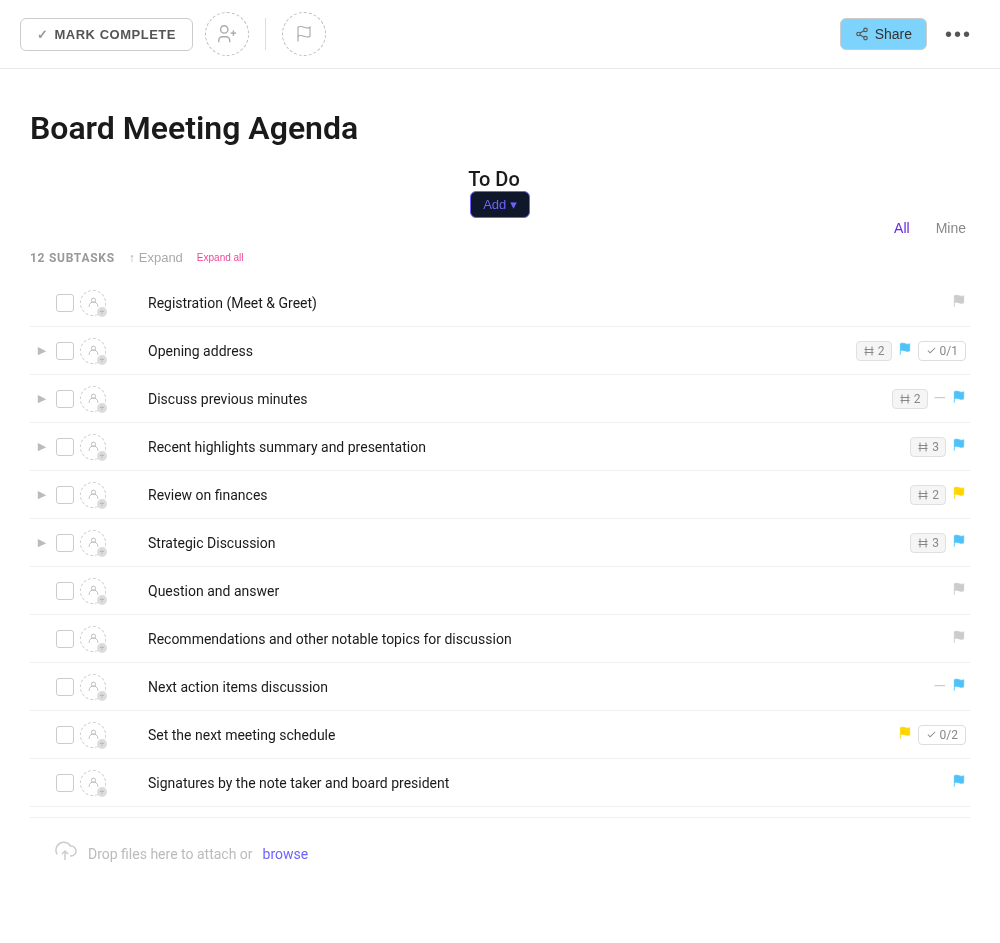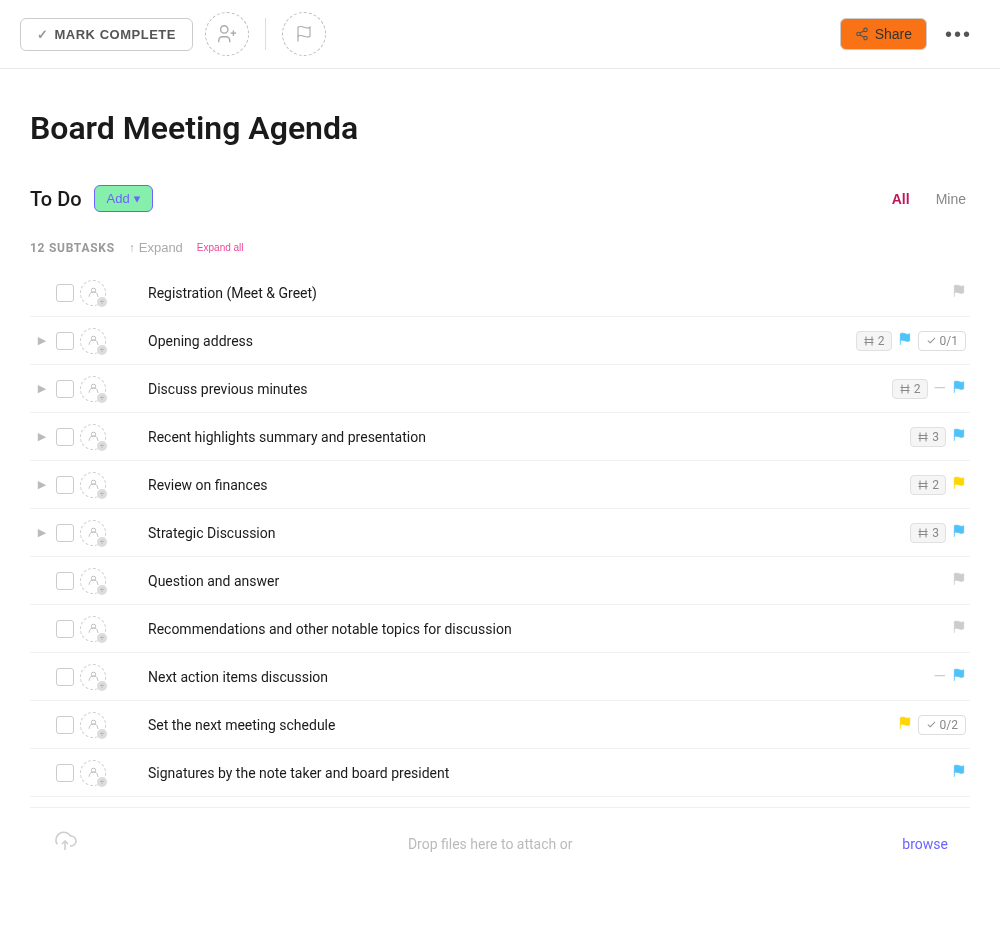--- a/index.html
+++ b/index.html
@@ -52,21 +52,21 @@
       align-items: center;
       gap: 10px;
     }
     .share-btn {
       display: flex;
       align-items: center;
       gap: 6px;
       border: 1.5px solid #ccc;
       border-radius: 6px;
       padding: 7px 14px;
-      background: #f97316;
+      background: #7dd3fc;
       font-size: 14px;
       color: #333;
       cursor: pointer;
     }
     .more-btn {
       border: none;
       background: none;
       font-size: 20px;
       cursor: pointer;
       color: #555;
@@ -77,39 +77,40 @@
     
     .main {
       max-width: 1000px;
       padding: 40px 30px 20px 30px;
     }
 
     .page-title {
       font-size: 32px;
       font-weight: 600;
       color: #1a1a1a;
-      margin-bottom: 38px;
+      margin-bottom: 20px;
     }
 
     .section-header {
       display: flex;
       align-items: center;
-      margin-bottom: 22px;
+      margin-bottom: 6px;
+      flex-direction: column;
     }
     .section-title {
       font-size: 20px;
       font-weight: 500;
       color: #1a1a1a;
       margin-right: 12px;
     }
     .add-btn {
       border: 1.5px solid #6c63ff;
       border-radius: 6px;
       padding: 5px 12px;
-      background: #86efac;
+      background: #0f172a;
       color: #6c63ff;
       font-size: 13px;
       font-weight: 500;
       cursor: pointer;
       display: flex;
       align-items: center;
       gap: 4px;
     }
     .section-right {
       margin-left: auto;
@@ -117,21 +118,21 @@
       gap: 18px;
     }
     .filter-btn {
       font-size: 14px;
       color: #888;
       cursor: pointer;
       background: none;
       border: none;
       padding: 2px 4px;
     }
-    .filter-btn.active { color: #be185d; font-weight: 700; }
+    .filter-btn.active { color: #6d28d9; font-weight: 400; }
 
     
     .subtasks-meta {
       display: flex;
       align-items: center;
       gap: 14px;
       margin-bottom: 8px;
       padding: 6px 0;
     }
     .subtasks-count {
@@ -257,21 +258,21 @@
       border: 1px solid #ddd;
       border-radius: 4px;
       padding: 2px 7px;
       flex-shrink: 0;
     }
 
     
     .drop-zone {
       display: flex;
       align-items: center;
-      justify-content: space-between;
+      justify-content: flex-start;
       gap: 10px;
       padding: 22px;
       color: #bbb;
       font-size: 14px;
       border-top: 1px solid #f0f0f0;
       margin-top: 10px;
     }
     .drop-zone a {
       color: #6c63ff;
       text-decoration: none;

